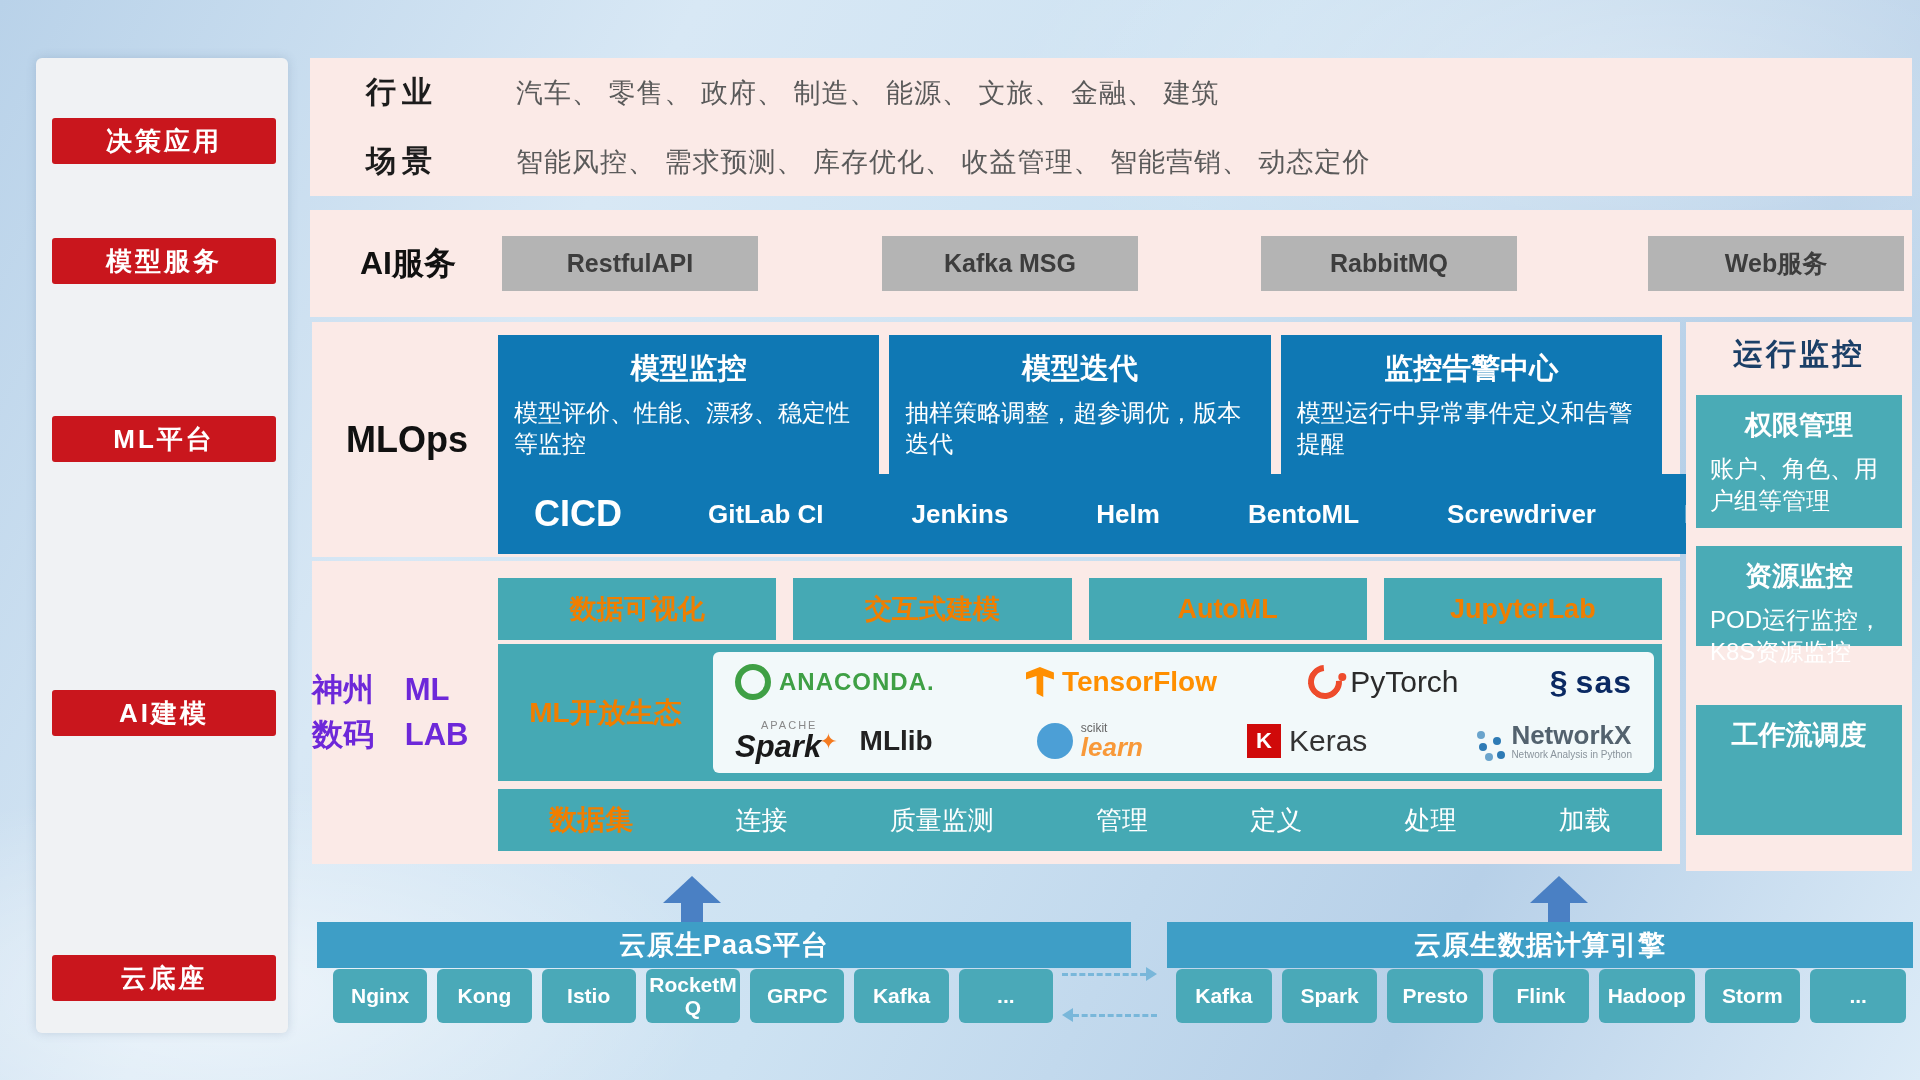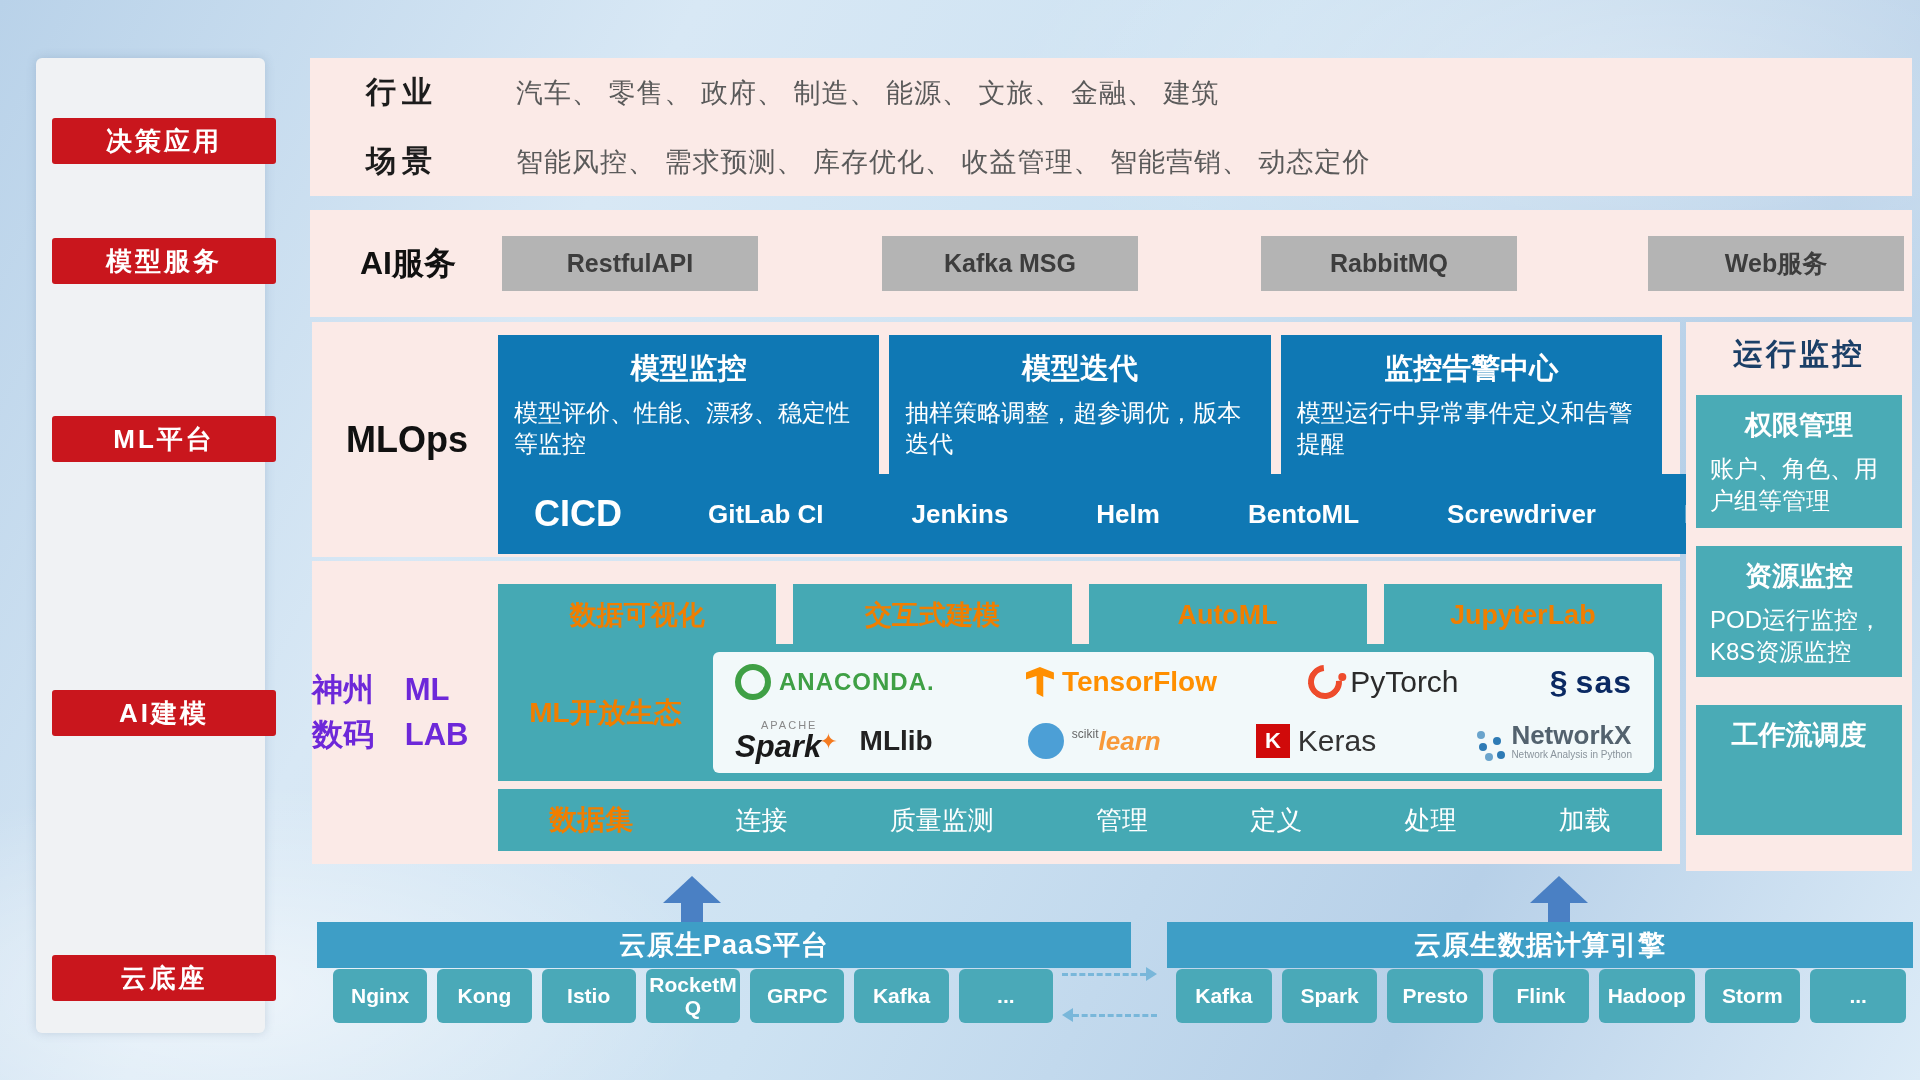--- a/index.html
+++ b/index.html
@@ -4,21 +4,21 @@
 <style>
   html,body{margin:0;padding:0;}
   body{width:1920px;height:1080px;overflow:hidden;font-family:"Liberation Sans","DejaVu Sans",sans-serif;}
   .canvas{position:relative;width:1920px;height:1080px;
     background:
       radial-gradient(ellipse 700px 300px at 12% 92%, rgba(255,255,255,.55), rgba(255,255,255,0) 70%),
       radial-gradient(ellipse 900px 360px at 85% 8%, rgba(255,255,255,.35), rgba(255,255,255,0) 70%),
       linear-gradient(118deg,#b9d2e9 0%,#d8e8f5 28%,#cde2f2 52%,#b7d0e8 78%,#dcebf7 100%);}
 
   
-  .sidebar{position:absolute;left:36px;top:58px;width:229px;height:975px;background:#f0f2f4;border-radius:6px;box-shadow:0 0 10px rgba(90,120,150,.25);}
+  .sidebar{position:absolute;left:36px;top:58px;width:252px;height:975px;background:#f0f2f4;border-radius:6px;box-shadow:0 0 10px rgba(90,120,150,.25);}
   .side-btn{position:absolute;left:16px;width:224px;height:46px;background:#c9161d;color:#fff;
     font-size:26px;font-weight:bold;letter-spacing:3px;display:flex;align-items:center;justify-content:center;border-radius:3px;}
 
   
   .panel{position:absolute;background:#fbeae7;}
   .row1{left:310px;top:58px;width:1602px;height:138px;}
   .row2{left:310px;top:210px;width:1602px;height:107px;}
   .row3{left:312px;top:322px;width:1368px;height:235px;}
   .row4{left:312px;top:561px;width:1368px;height:303px;}
   .rightcol{left:1686px;top:322px;width:226px;height:549px;}
@@ -43,21 +43,21 @@
   .card-desc{font-size:24px;line-height:1.3;}
   .cicd-bar{position:absolute;left:186px;top:152px;width:1360px;height:80px;background:#0f78b4;color:#fff;
     display:flex;align-items:center;}
   .cicd-title{font-size:36px;font-weight:bold;margin-left:36px;width:130px;}
   .cicd-items{flex:1;display:flex;justify-content:space-around;align-items:center;}
   .cicd-item{font-size:26px;font-weight:600;}
 
   
   .mllab-label{position:absolute;left:0;top:0;width:180px;height:100%;display:flex;flex-direction:row;align-items:center;justify-content:center;
     font-size:31px;font-weight:bold;color:#6d28d9;line-height:1.45;}
-  .tools-row{position:absolute;left:186px;top:23px;width:1164px;height:62px;display:flex;gap:17px;}
+  .tools-row{position:absolute;left:186px;top:17px;width:1164px;height:62px;display:flex;gap:17px;}
   .tool-box{flex:1;background:#45a9b4;color:#f07e00;font-size:27px;font-weight:bold;display:flex;align-items:center;justify-content:center;}
   .eco-box{position:absolute;left:186px;top:83px;width:1164px;height:137px;background:#45a9b4;display:flex;align-items:center;box-sizing:border-box;}
   .eco-label{width:215px;text-align:center;color:#f07e00;font-size:28px;font-weight:bold;}
   .eco-logos{flex:1;height:121px;margin-right:8px;background:rgba(255,255,255,.93);border-radius:6px;
     display:flex;flex-direction:column;justify-content:space-around;padding:2px 22px;box-sizing:border-box;}
   .logo-row{display:flex;align-items:center;justify-content:space-between;}
   .logo{display:flex;align-items:center;gap:8px;}
   .ana-ring{width:24px;height:24px;border:6px solid #3fa045;border-radius:50%;}
   .ana-text{color:#3fa045;font-size:24px;font-weight:bold;letter-spacing:1px;}
   .tf-glyph{width:28px;height:30px;background:#ff8f00;clip-path:polygon(50% 0,100% 18%,100% 42%,62% 30%,62% 100%,38% 88%,38% 30%,0 42%,0 18%);}
@@ -67,39 +67,39 @@
   .pt-text{color:#2b2b2b;font-size:30px;font-weight:500;}
   .sas-swirl{color:#0b2a63;font-size:32px;font-weight:bold;}
   .sas-text{color:#0b2a63;font-size:32px;font-weight:bold;letter-spacing:1px;}
   .spark-stack{display:flex;flex-direction:column;align-items:flex-start;line-height:1;}
   .apache-text{font-size:11px;color:#888;letter-spacing:2px;margin-left:26px;}
   .spark-main{display:flex;align-items:flex-start;}
   .spark-text{font-size:31px;font-weight:800;color:#1a1a1a;font-style:italic;}
   .spark-star{color:#f47b20;font-size:22px;margin-left:-2px;}
   .mllib-text{font-size:28px;font-weight:bold;color:#222;margin-left:14px;}
   .sk-circle{width:36px;height:36px;background:#4c9fd6;border-radius:50%;}
-  .sk-stack{display:flex;flex-direction:row;line-height:1;}
+  .sk-stack{display:flex;flex-direction:column;line-height:1;}
   .sk-top{font-size:12px;color:#666;}
   .sk-bottom{font-size:26px;font-weight:bold;font-style:italic;color:#f89939;}
   .keras-box{width:34px;height:34px;background:#d00a0a;color:#fff;display:flex;align-items:center;justify-content:center;font-size:22px;font-weight:bold;}
   .keras-text{font-size:30px;color:#333;font-weight:500;}
   .nx-dots{width:8px;height:8px;background:#2e7bb5;border-radius:50%;margin:12px 16px 0 8px;
     box-shadow:14px -6px 0 #2e7bb5,6px 10px 0 #6aa4cc,18px 8px 0 #2e7bb5,-2px -12px 0 #6aa4cc;}
   .nx-stack{display:flex;flex-direction:column;line-height:1.1;}
   .nx-text{font-size:26px;font-weight:600;color:#53626e;}
   .nx-sub{font-size:10px;color:#8a949c;}
   .data-bar{position:absolute;left:186px;top:228px;width:1164px;height:62px;background:#45a9b4;
     display:flex;align-items:center;justify-content:space-around;}
   .data-title{color:#f07e00;font-size:28px;font-weight:bold;}
   .data-item{color:#fff;font-size:26px;font-weight:500;}
 
   
   .monitor-title{text-align:center;margin-top:12px;color:#1b3f67;font-size:30px;font-weight:bold;letter-spacing:3px;}
   .mon-card{position:absolute;left:10px;width:206px;background:#4aabb6;color:#fff;box-sizing:border-box;padding:10px 14px;}
-  .mc0{top:73px;height:133px;} .mc1{top:224px;height:131px;} .mc2{top:383px;height:130px;}
+  .mc0{top:73px;height:133px;} .mc1{top:224px;height:100px;} .mc2{top:383px;height:130px;}
   .mon-title{text-align:center;font-size:27px;font-weight:bold;margin:2px 0 10px;}
   .mon-desc{font-size:24px;line-height:1.35;}
 
   
   .up-tri{position:absolute;width:0;height:0;border-left:29px solid transparent;border-right:29px solid transparent;border-bottom:27px solid #4a80c4;}
   .up-stem{position:absolute;width:22px;height:21px;background:#4a80c4;}
   .bhead{position:absolute;top:922px;height:46px;background:#3e9ec6;color:#fff;font-size:27px;font-weight:bold;
     display:flex;align-items:center;justify-content:center;letter-spacing:1px;}
   .bh-left{left:317px;width:814px;} .bh-right{left:1167px;width:746px;}
   .bbtns{position:absolute;top:969px;display:flex;gap:10px;}

